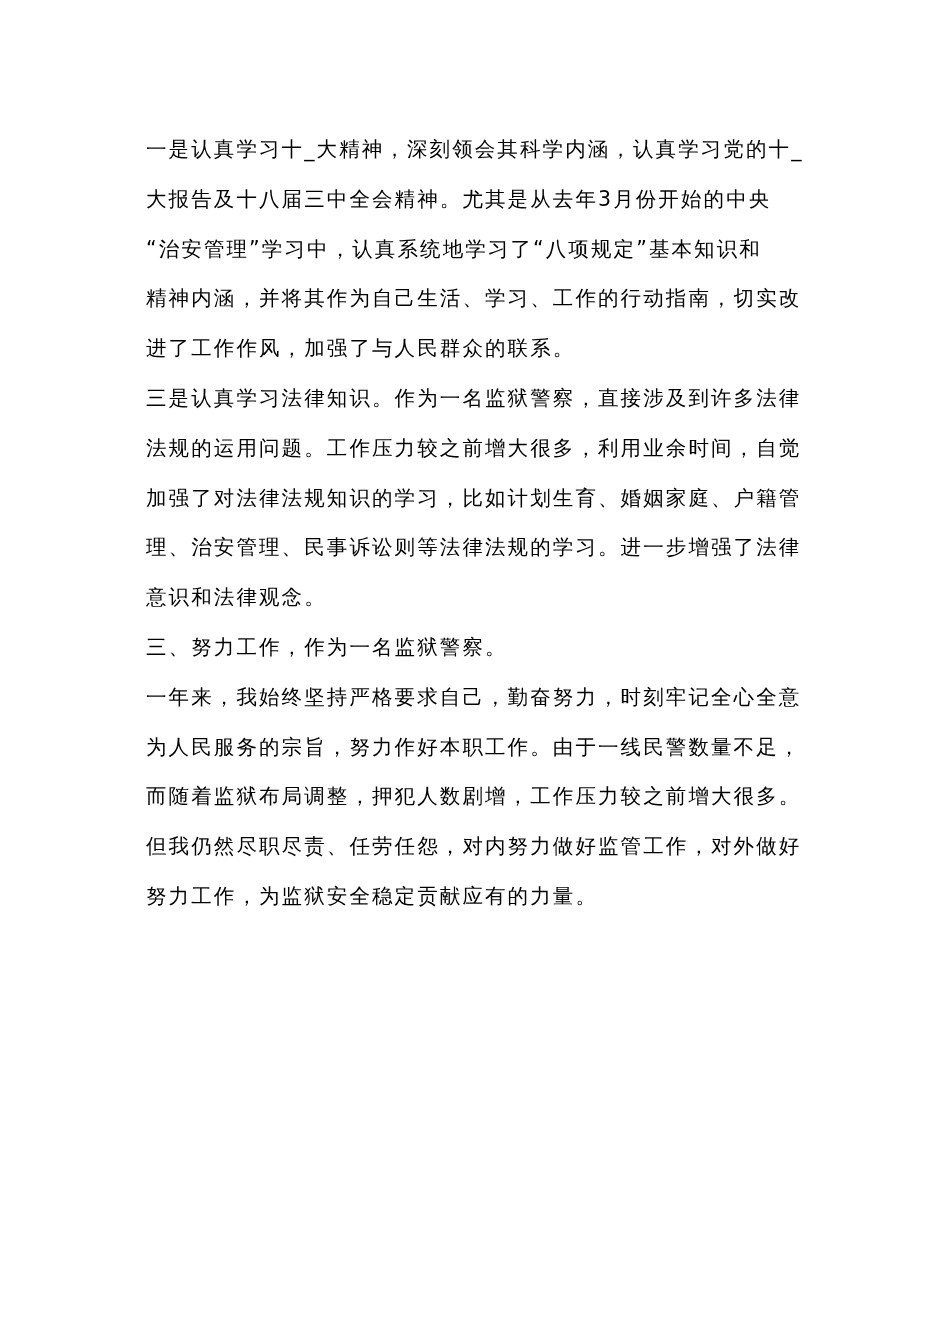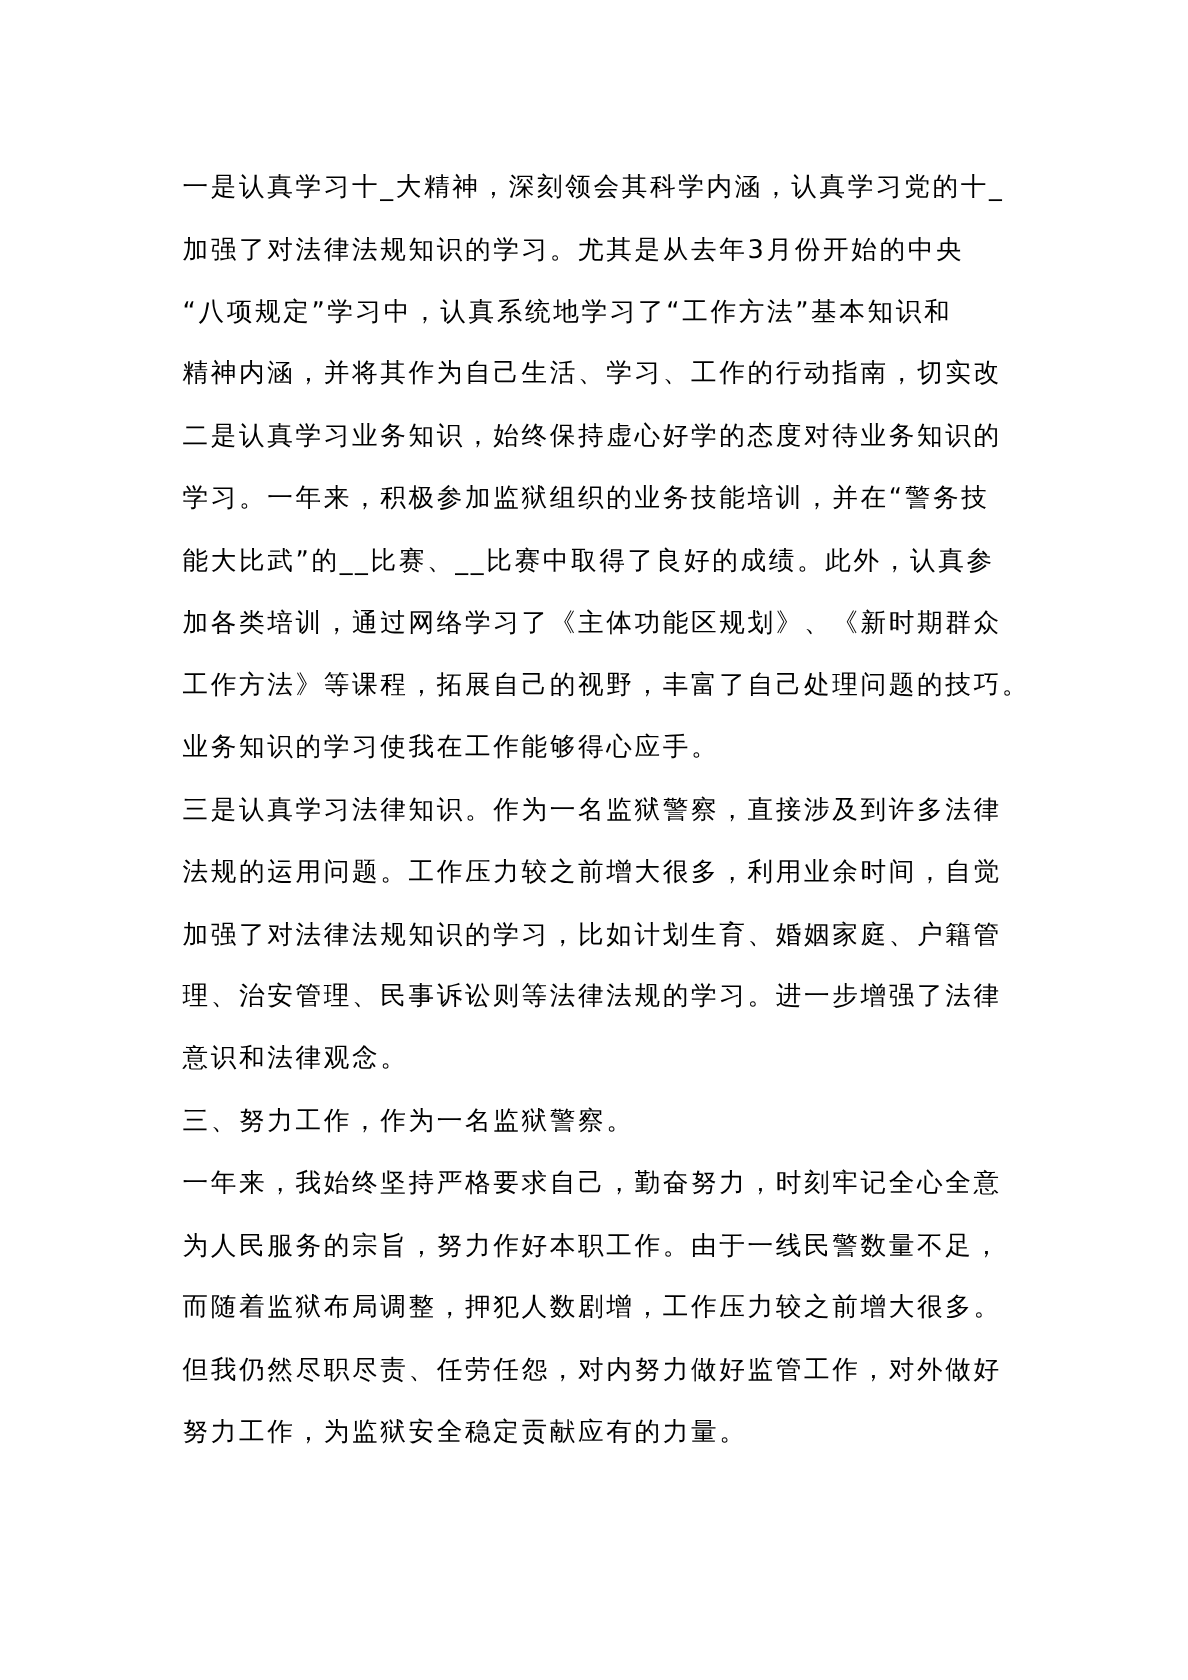--- a/index.html
+++ b/index.html
@@ -38,33 +38,26 @@
     }
   </style>
 </head>
 <body>
 
 <div class="page">
   <div class="content">
 
     <div>
       <div class="line">一是认真学习十_大精神，深刻领会其科学内涵，认真学习党的十_</div>
-      <div class="line">加强了对法律法规知识的学习。尤其是从去年3月份开始的中央</div>
-      <div class="line">“八项规定”学习中，认真系统地学习了“工作方法”基本知识和</div>
+      <div class="line">大报告及十八届三中全会精神。尤其是从去年3月份开始的中央</div>
+      <div class="line">“治安管理”学习中，认真系统地学习了“八项规定”基本知识和</div>
       <div class="line">精神内涵，并将其作为自己生活、学习、工作的行动指南，切实改</div>
+      <div class="line">进了工作作风，加强了与人民群众的联系。</div>
     </div>
 
-    <div>
-      <div class="line">二是认真学习业务知识，始终保持虚心好学的态度对待业务知识的</div>
-      <div class="line">学习。一年来，积极参加监狱组织的业务技能培训，并在“警务技</div>
-      <div class="line">能大比武”的__比赛、__比赛中取得了良好的成绩。此外，认真参</div>
-      <div class="line">加各类培训，通过网络学习了《主体功能区规划》、《新时期群众</div>
-      <div class="line">工作方法》等课程，拓展自己的视野，丰富了自己处理问题的技巧。</div>
-      <div class="line">业务知识的学习使我在工作能够得心应手。</div>
-    </div>
 
     <div>
       <div class="line">三是认真学习法律知识。作为一名监狱警察，直接涉及到许多法律</div>
       <div class="line">法规的运用问题。工作压力较之前增大很多，利用业余时间，自觉</div>
       <div class="line">加强了对法律法规知识的学习，比如计划生育、婚姻家庭、户籍管</div>
       <div class="line">理、治安管理、民事诉讼则等法律法规的学习。进一步增强了法律</div>
       <div class="line">意识和法律观念。</div>
     </div>
 
     <div>

